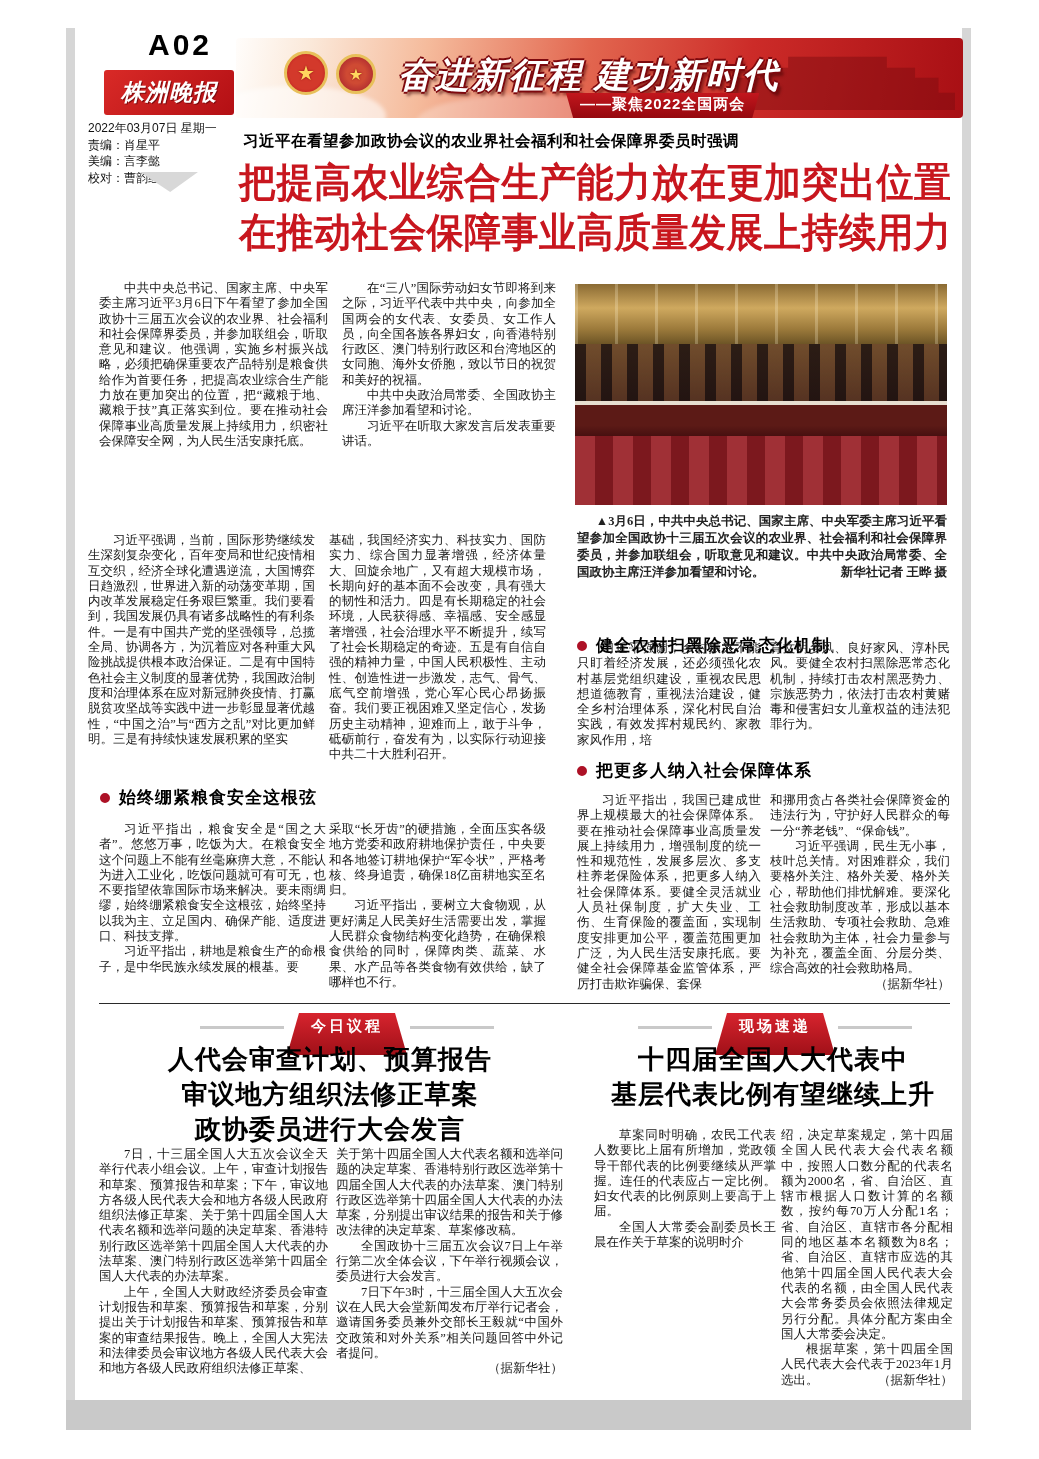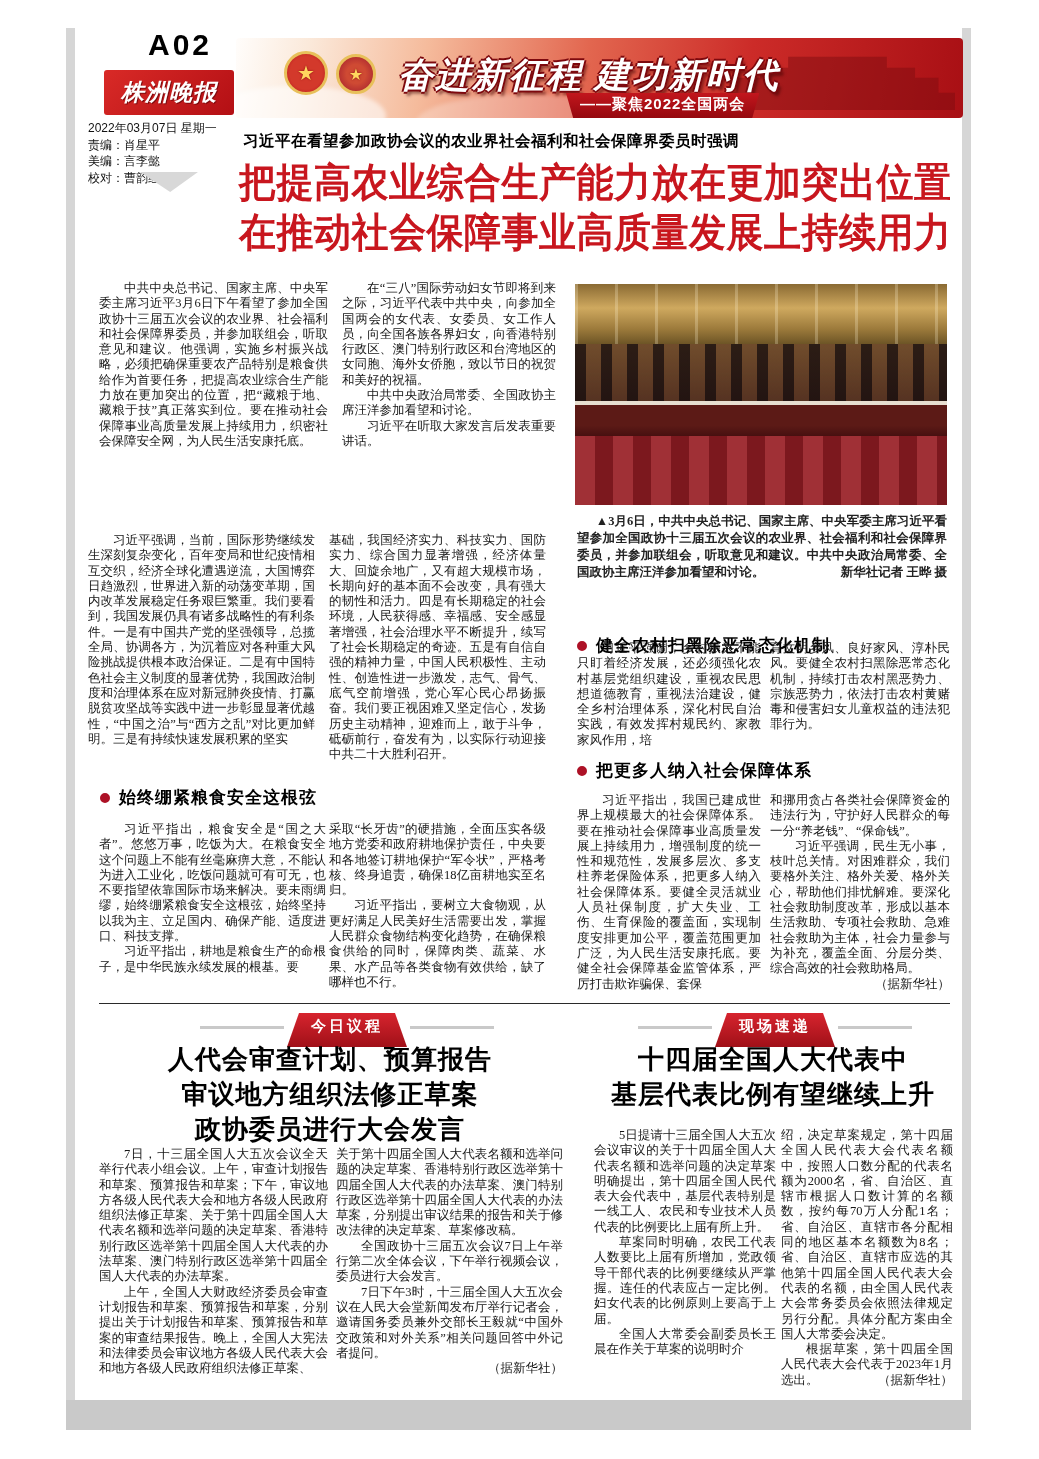--- a/index.html
+++ b/index.html
@@ -84,21 +84,21 @@
   .caption .lede { text-indent:1.5em; }
 
   
   .sec { display:flex; align-items:center; gap:9px; }
   .donut { width:8px; height:8px; border:5px solid #ad1126; border-radius:50%; background:#fff; flex:none; }
   .sec-title { font-weight:900; font-size:17px; letter-spacing:1px; color:#000; white-space:nowrap; }
 
   .rule { height:1px; background:#2a2a2a; }
 
   
-  .ribbon { height:34px; color:#fff; font-weight:700; font-size:15px; line-height:26px;
+  .ribbon { height:42px; color:#fff; font-weight:700; font-size:15px; line-height:26px;
     text-align:center; letter-spacing:3px;
     background:linear-gradient(#d7242e,#a01018);
     clip-path:polygon(12px 0,calc(100% - 12px) 0,100% 100%,0 100%); }
   .tagline { height:3px; background:#c9c9c9; }
   .bheadline { text-align:center; font-weight:900; color:#000; }
   .bheadline div { font-size:26px; line-height:35px; letter-spacing:1px; white-space:nowrap; }
 </style>
 </head>
 <body>
 
@@ -218,21 +218,20 @@
   </div>
 
   <div class="abs tagline" style="left:638px;top:1026px;width:74px;"></div>
   <div class="abs tagline" style="left:838px;top:1026px;width:74px;"></div>
   <div class="abs ribbon" style="left:715px;top:1013px;width:120px;">现场速递</div>
   <div class="abs bheadline" style="left:595px;top:1042px;width:356px;">
     <div>十四届全国人大代表中</div>
     <div>基层代表比例有望继续上升</div>
   </div>
   <div class="abs bt" style="left:594px;top:1128px;width:182px;height:264px;">
-    <p class="ind">5日提请十三届全国人大五次会议审议的关于十四届全国人大代表名额和选举问题的决定草案明确提出，第十四届全国人民代表大会代表中，基层代表特别是一线工人、农民和专业技术人员代表的比例要比上届有所上升。</p>
     <p class="ind">草案同时明确，农民工代表人数要比上届有所增加，党政领导干部代表的比例要继续从严掌握。连任的代表应占一定比例。妇女代表的比例原则上要高于上届。</p>
     <p class="ind">全国人大常委会副委员长王晨在作关于草案的说明时介</p>
   </div>
   <div class="abs bt" style="left:781px;top:1128px;width:172px;height:264px;">
     <p>绍，决定草案规定，第十四届全国人民代表大会代表名额中，按照人口数分配的代表名额为2000名，省、自治区、直辖市根据人口数计算的名额数，按约每70万人分配1名；省、自治区、直辖市各分配相同的地区基本名额数为8名；省、自治区、直辖市应选的其他第十四届全国人民代表大会代表的名额，由全国人民代表大会常务委员会依照法律规定另行分配。具体分配方案由全国人大常委会决定。</p>
     <p class="ind"><span>根据草案，第十四届全国人民代表大会代表于2023年1月选出。</span>
     <span class="credit">（据新华社）</span></p>
   </div>
 
 </div>

